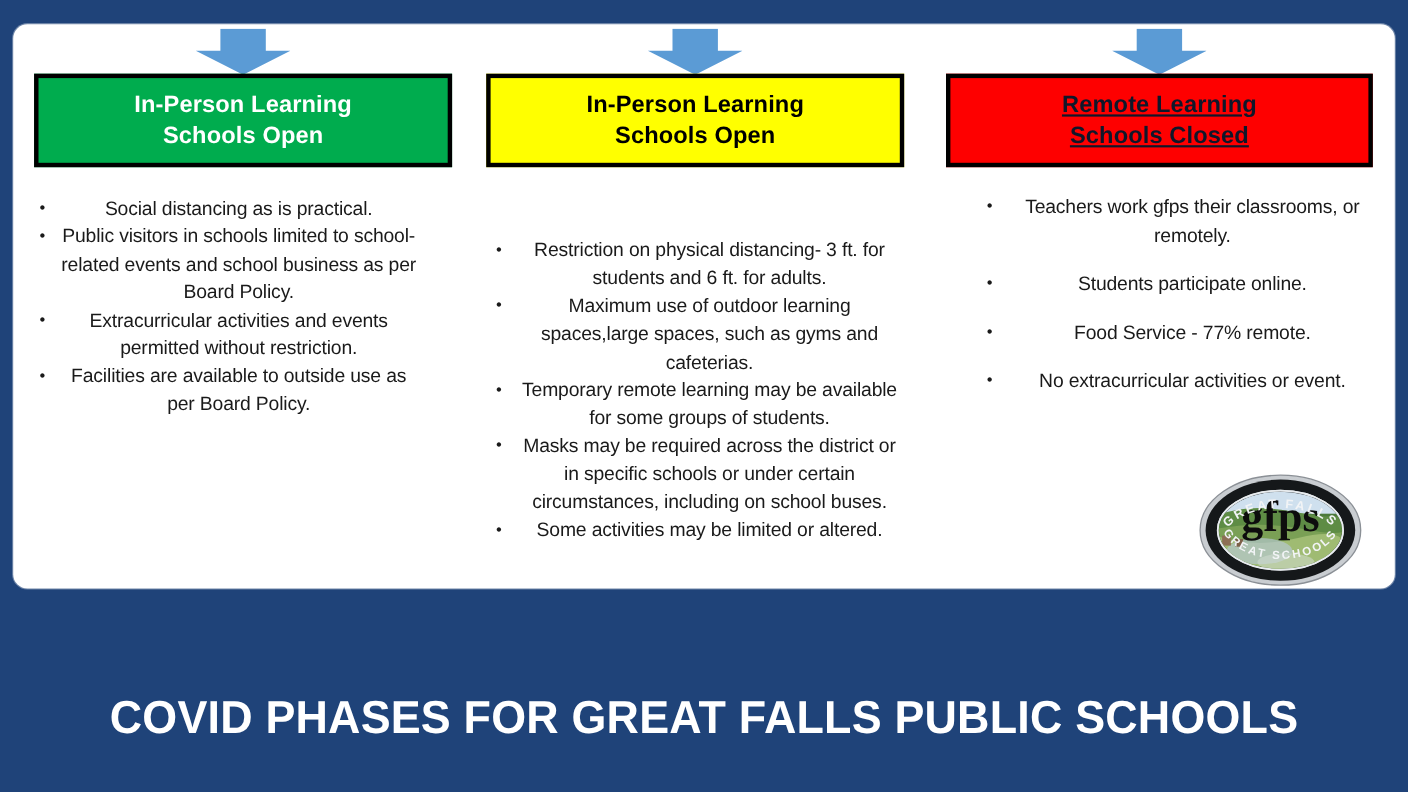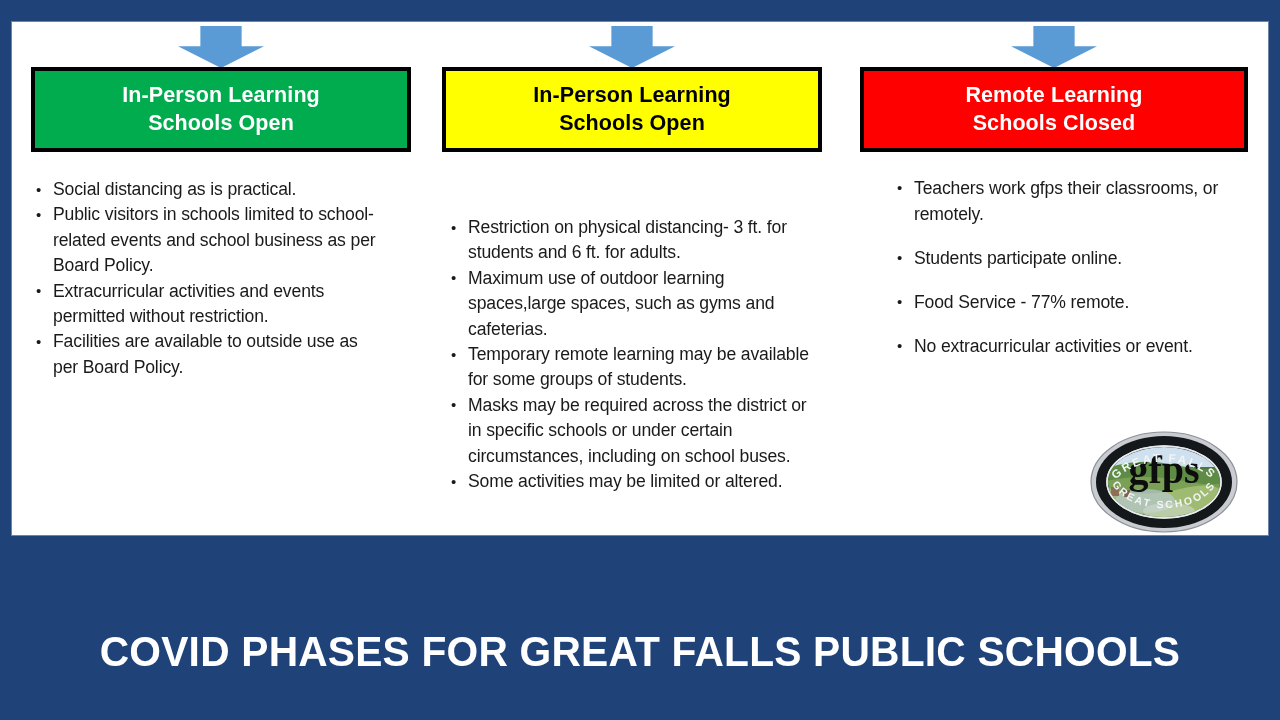--- a/index.html
+++ b/index.html
@@ -10,20 +10,21 @@
   }
   body { background: #1f4379; position: relative; }
 
   
   #white-panel {
     position: absolute;
     left: 12px; top: 22px;
     width: 1256px; height: 513px;
     background: #ffffff;
     box-shadow: 0 0 0 1px rgba(255,255,255,0.35);
+    border-radius: 13px;
   }
 
   
   .column { position: absolute; top: 0; height: 513px; }
   #col-1 { left: 7px;   width: 404px; }
   #col-2 { left: 418px; width: 404px; }
   #col-3 { left: 836px; width: 412px; }
 
   
   .arrow-wrap {
@@ -50,35 +51,36 @@
     font-size: 21.5px;
     font-weight: bold;
     letter-spacing: 0.1px;
     white-space: nowrap;
   }
   #banner-1 { background: #00ac4e; }
   #banner-1 .line { color: #ffffff; }
   #banner-2 { background: #ffff00; }
   #banner-2 .line { color: #000000; }
   #banner-3 { background: #fe0000; }
-  #banner-3 .line { color: #ffffff; }
+  #banner-3 .line { color: #0f172a; text-decoration: underline; }
 
   
   ul.bullets {
     position: absolute;
     left: 14px; right: 10px;
     list-style: none;
     color: #1a1a1a;
   }
   ul.bullets li {
     position: relative;
     padding-left: 18px;
     font-size: 17.6px;
     line-height: 25.4px;
     letter-spacing: -0.15px;
+    text-align: center;
   }
   ul.bullets li::before {
     content: "\2022";
     position: absolute;
     left: 1px; top: -0.5px;
     font-size: 15px;
     line-height: 25.4px;
   }
 
   #list-1 { top: 155px; left: 16px; right: 42px; }

